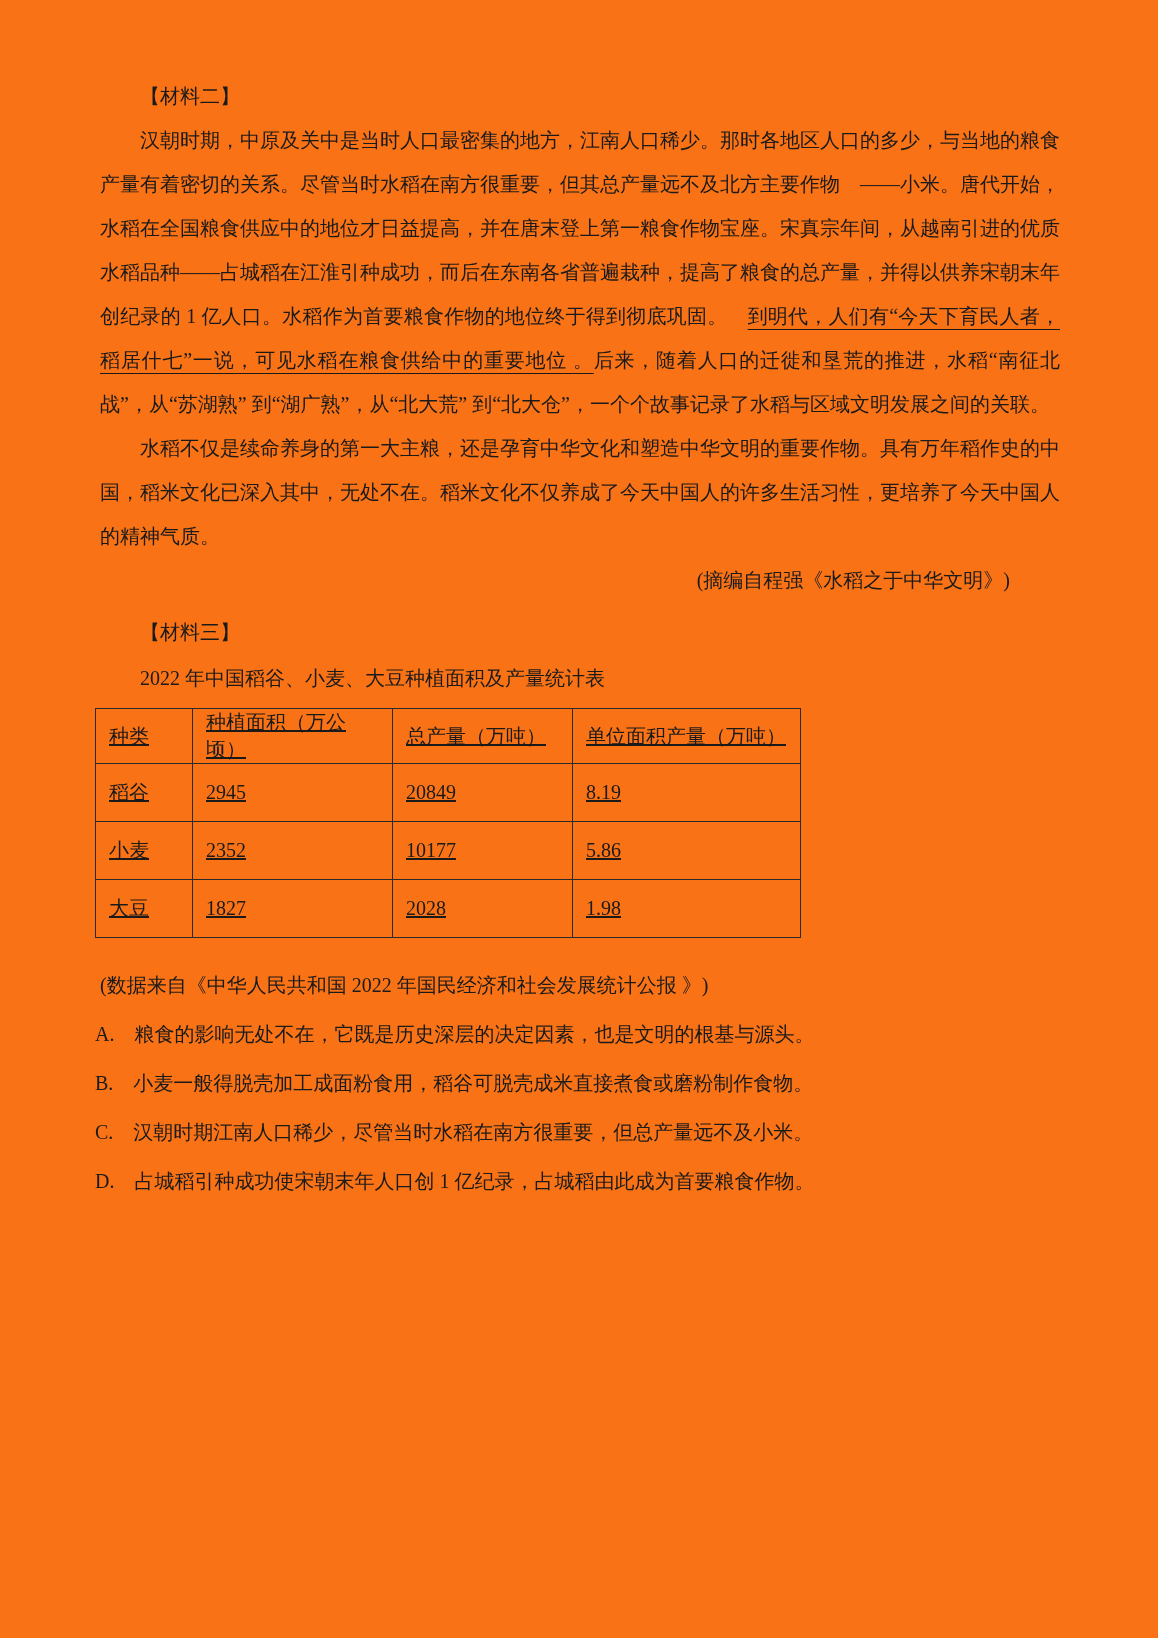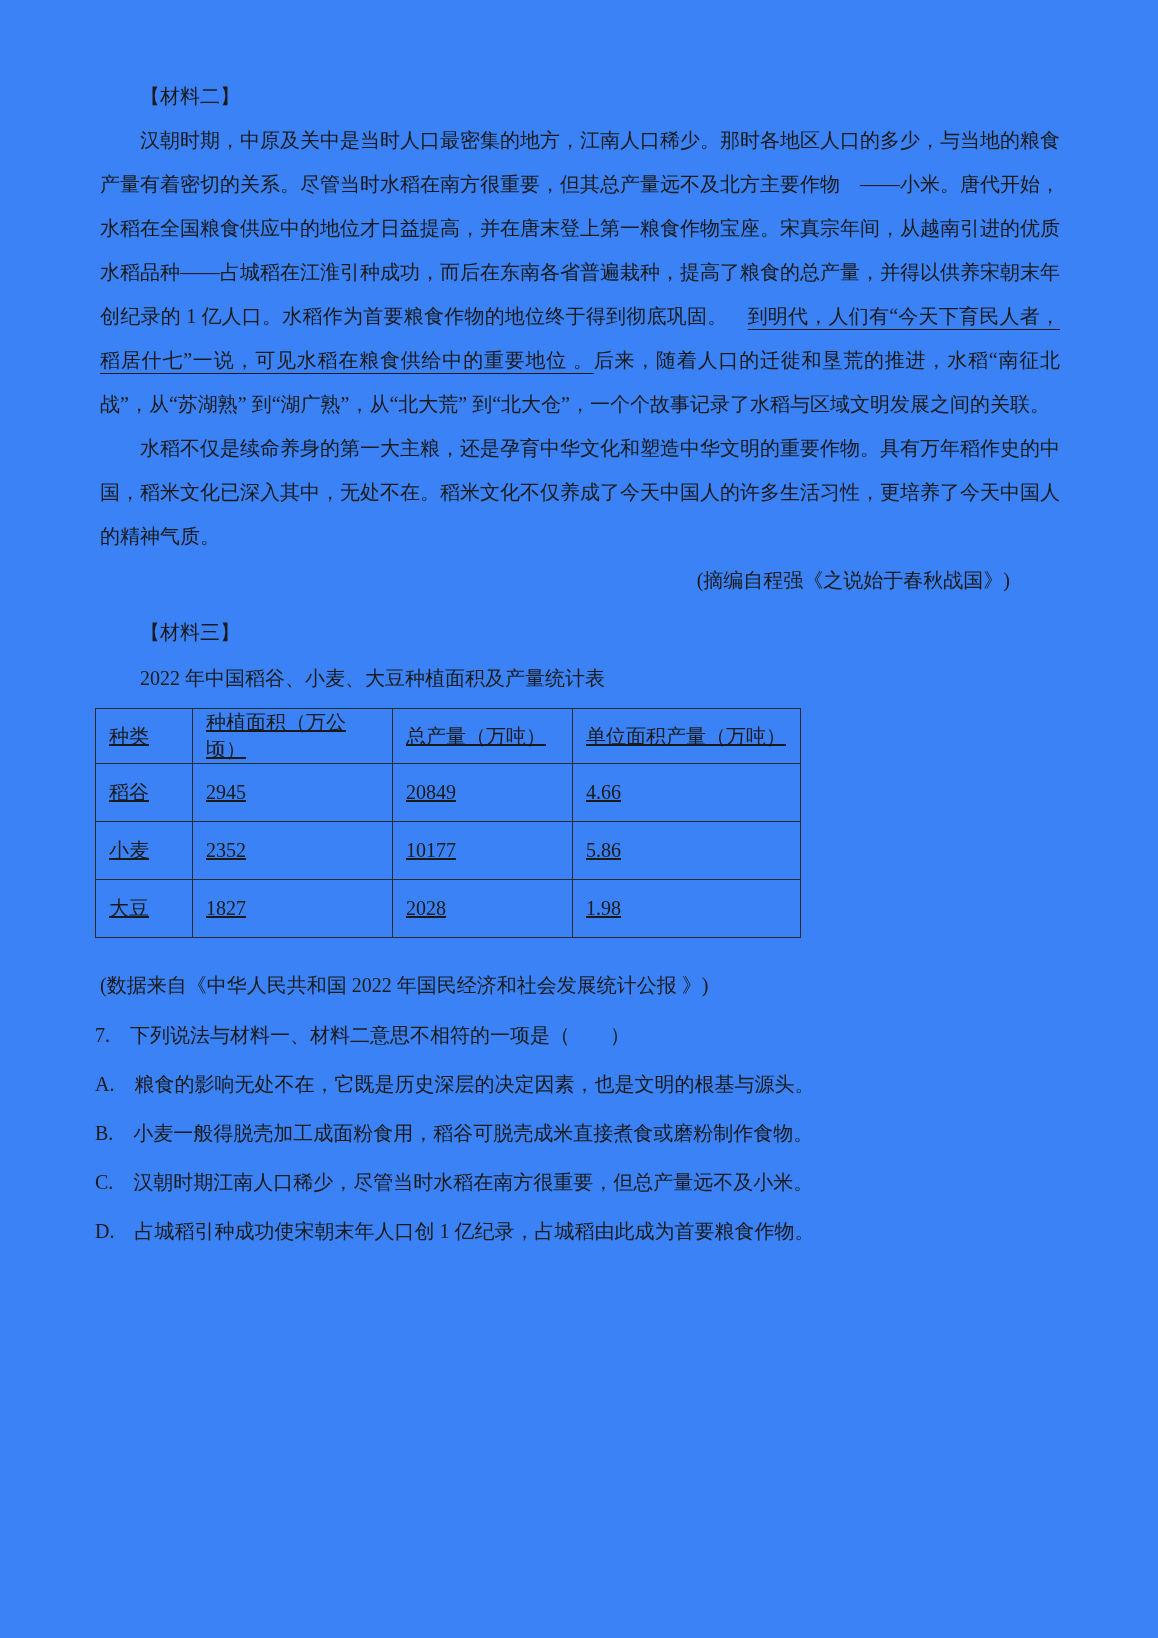--- a/index.html
+++ b/index.html
@@ -9,21 +9,21 @@
     min-height: 1638px;
     margin: 0 auto;
     color: #1a1a1a;
     font-family: "Liberation Serif", "DejaVu Serif", serif;
     font-size: 20px;
   }
   .page {
     width: 1158px;
     min-height: 1638px;
     padding: 74px 98px 60px 100px;
-    background: #3b82f6;
+    background: #f97316;
   }
   .heading {
     line-height: 2.2;
     text-indent: 2em;
   }
   .body-para {
     line-height: 2.2;
     text-align: justify;
     text-indent: 2em;
   }
@@ -83,21 +83,21 @@
 
 <div class="page">
 
   <div class="heading">【材料二】</div>
 
 
   <p class="body-para"><span>汉朝时期，中原及关中是当时人口最密集的地方，江南人口稀少。那时各地区人口的多少，与当地的粮食产量有着密切的关系。尽管当时水稻在南方很重要，但其总产量远不及北方主要作物　——小米。唐代开始，水稻在全国粮食供应中的地位才日益提高，并在唐末登上第一粮食作物宝座。宋真宗年间，从越南引进的优质水稻品种——占城稻在江淮引种成功，而后在东南各省普遍栽种，提高了粮食的总产量，并得以供养宋朝末年创纪录的 1 亿人口。水稻作为首要粮食作物的地位终于得到彻底巩固。　</span><span class="underline">到明代，人们有“今天下育民人者，稻居什七”一说，可见水稻在粮食供给中的重要地位 。</span><span>后来，随着人口的迁徙和垦荒的推进，水稻“南征北战”，从“苏湖熟” 到“湖广熟”，从“北大荒” 到“北大仓”，一个个故事记录了水稻与区域文明发展之间的关联。</span></p>
 
   <p class="body-para">水稻不仅是续命养身的第一大主粮，还是孕育中华文化和塑造中华文明的重要作物。具有万年稻作史的中国，稻米文化已深入其中，无处不在。稻米文化不仅养成了今天中国人的许多生活习性，更培养了今天中国人的精神气质。</p>
 
-  <div class="attribution">(摘编自程强《之说始于春秋战国》)</div>
+  <div class="attribution">(摘编自程强《水稻之于中华文明》)</div>
 
   <div class="heading m3-heading">【材料三】</div>
 
   <div class="table-title">2022 年中国稻谷、小麦、大豆种植面积及产量统计表</div>
 
   <table class="stat-table">
     <colgroup>
       <col class="col-kind">
       <col class="col-area">
       <col class="col-total">
@@ -109,40 +109,39 @@
         <th>种植面积（万公顷）</th>
         <th>总产量（万吨）</th>
         <th>单位面积产量（万吨）</th>
       </tr>
     </thead>
     <tbody>
       <tr>
         <td>稻谷</td>
         <td>2945</td>
         <td>20849</td>
-        <td>4.66</td>
+        <td>8.19</td>
       </tr>
       <tr>
         <td>小麦</td>
         <td>2352</td>
         <td>10177</td>
         <td>5.86</td>
       </tr>
       <tr>
         <td>大豆</td>
         <td>1827</td>
         <td>2028</td>
         <td>1.98</td>
       </tr>
     </tbody>
   </table>
 
   <div class="source-line">(数据来自《中华人民共和国 2022 年国民经济和社会发展统计公报 》)</div>
 
   <div class="question-block">
-    <div class="question-stem">7.　下列说法与材料一、材料二意思不相符的一项是（　　）</div>
     <div class="option">A.　粮食的影响无处不在，它既是历史深层的决定因素，也是文明的根基与源头。</div>
     <div class="option">B.　小麦一般得脱壳加工成面粉食用，稻谷可脱壳成米直接煮食或磨粉制作食物。</div>
     <div class="option">C.　汉朝时期江南人口稀少，尽管当时水稻在南方很重要，但总产量远不及小米。</div>
     <div class="option">D.　占城稻引种成功使宋朝末年人口创 1 亿纪录，占城稻由此成为首要粮食作物。</div>
   </div>
 
 </div>
 
 </body></html>

